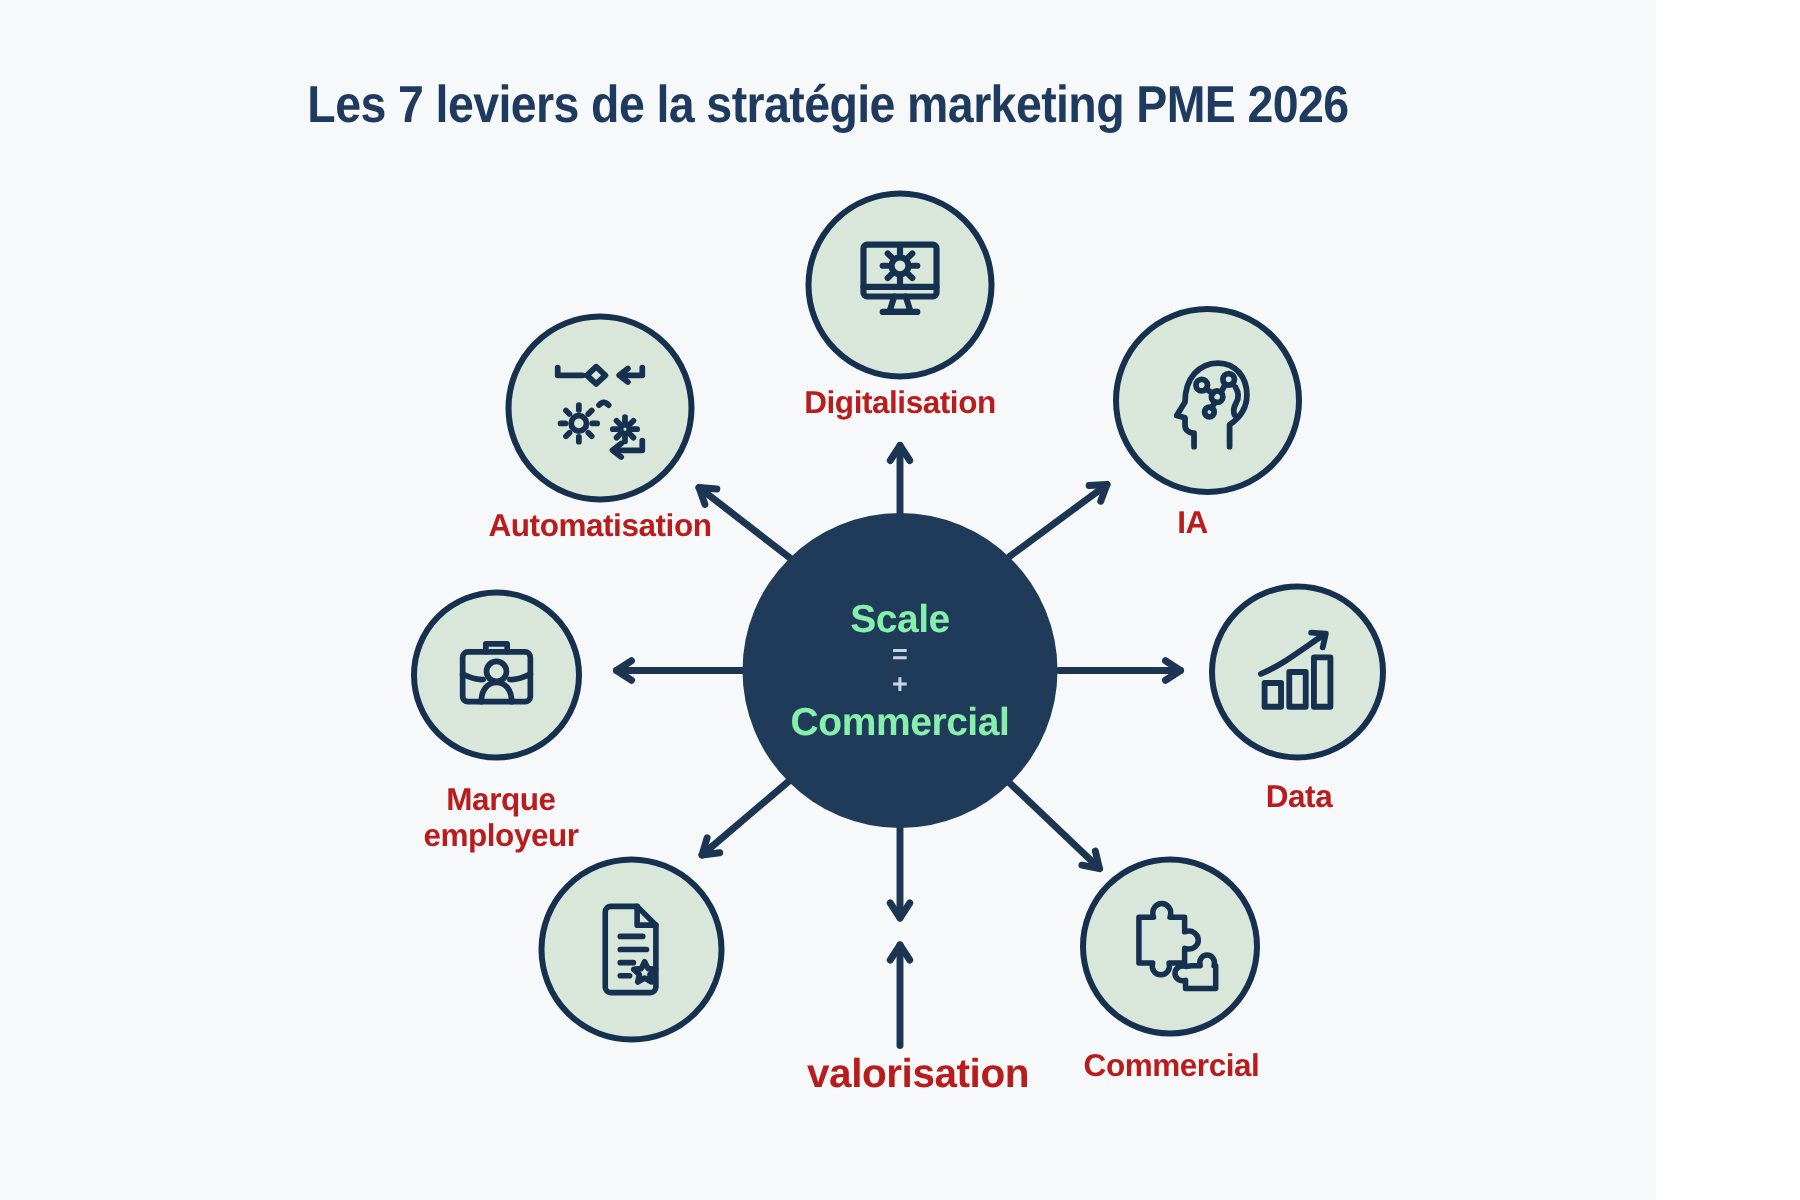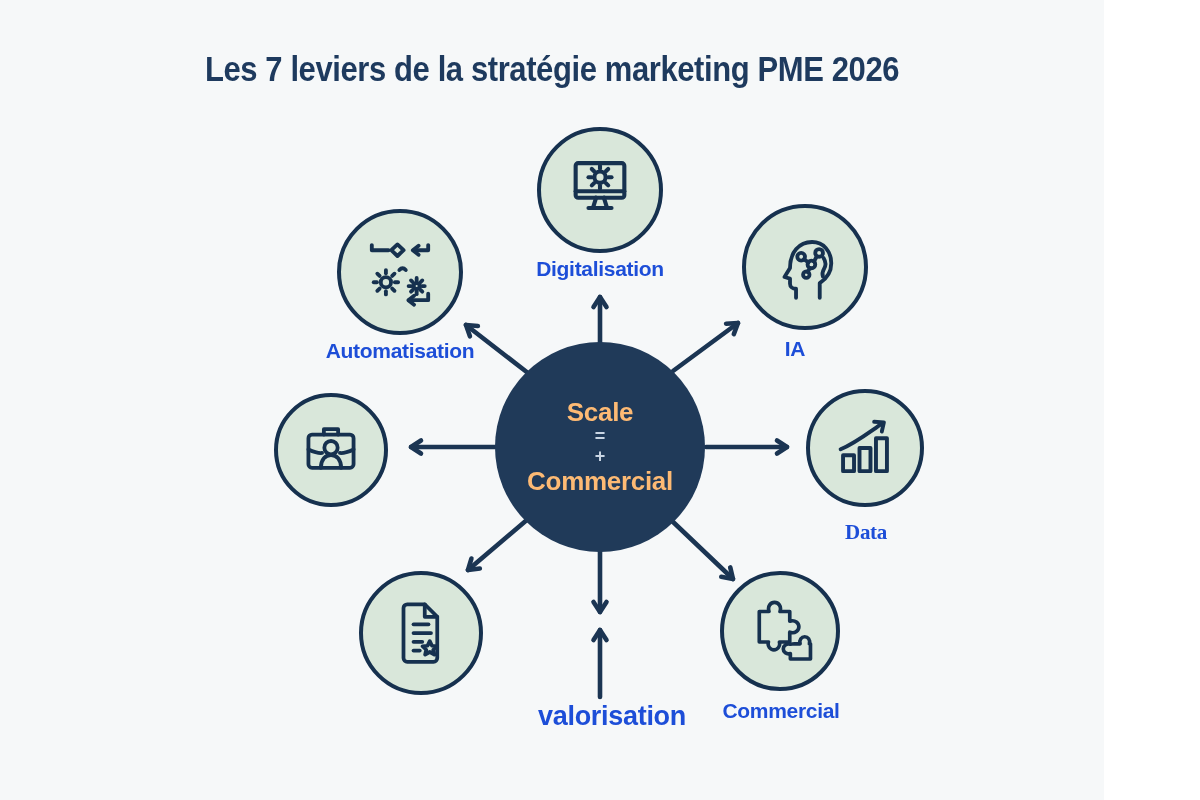--- a/index.html
+++ b/index.html
@@ -17,25 +17,25 @@
   .node{
     position:absolute;border-radius:50%;box-sizing:border-box;
     background:#d9e7da;border:4px solid #16314f;
     display:flex;align-items:center;justify-content:center;
   }
   .hub{
     position:absolute;left:495px;top:342px;width:210px;height:210px;border-radius:50%;
     background:#203a59;display:flex;flex-direction:column;align-items:center;justify-content:center;
     text-align:center;
   }
-  .hub .word{color:#fdba74;font-size:26px;font-weight:700;line-height:1.13;letter-spacing:-0.3px;}
+  .hub .word{color:#86efac;font-size:26px;font-weight:700;line-height:1.13;letter-spacing:-0.3px;}
   .hub .op{color:#c9d5e3;font-size:18px;font-weight:700;line-height:1.1;}
   .label{
     position:absolute;transform:translate(-50%,-50%);
-    color:#1d4ed8;font-weight:700;font-size:21px;letter-spacing:-0.3px;
+    color:#b91c1c;font-weight:700;font-size:21px;letter-spacing:-0.3px;
     white-space:nowrap;text-align:center;
   }
   .label.wrap{white-space:normal;width:160px;line-height:1.15;}
   .label.big{font-size:27px;}
   .icon-svg{display:block;stroke:#16314f;fill:none;stroke-linecap:round;stroke-linejoin:round;}
 </style>
 </head>
 <body>
 
 <div class="stage">
@@ -136,31 +136,32 @@
   <div class="node" style="left:274px;top:393px;width:114px;height:114px;">
     <svg class="icon-svg" width="76" height="76" viewBox="0 0 64 64" stroke-width="3.2">
       <path d="M26 19 v-4.5 h12 v4.5"></path>
       <rect x="13" y="19" width="38" height="28" rx="3"></rect>
       <path d="M13 31.5 q7.5 3.5 11.5 3"></path>
       <path d="M51 31.5 q-7.5 3.5 -11.5 3"></path>
       <circle cx="32" cy="30" r="5.6"></circle>
       <path d="M23.5 47 c0 -7 3.8 -10.8 8.5 -10.8 s8.5 3.8 8.5 10.8"></path>
     </svg>
   </div>
+  <div class="label wrap" style="left:334px;top:546px;">Marque employeur</div>
 
   <div class="node" style="left:806px;top:389px;width:118px;height:118px;">
     <svg class="icon-svg" width="78" height="78" viewBox="0 0 64 64" stroke-width="3.2">
       <rect x="14" y="38" width="9" height="13"></rect>
       <rect x="27.5" y="32" width="9" height="19"></rect>
       <rect x="41" y="24" width="9" height="27"></rect>
       <path d="M12 33 C24 28 34 20 46.5 11.5"></path>
       <path d="M39.5 10.5 L47.5 11 L45.8 18.5"></path>
     </svg>
   </div>
-  <div class="label" style="left:866px;top:532px;font-family:Liberation Serif, serif;">Data</div>
+  <div class="label" style="left:866px;top:532px;">Data</div>
 
   <div class="node" style="left:359px;top:571px;width:124px;height:124px;">
     <svg class="icon-svg" width="80" height="80" viewBox="0 0 64 64" stroke-width="3">
       <path d="M21 9 h14 l10 10 v33 a3 3 0 0 1 -3 3 h-21 a3 3 0 0 1 -3 -3 v-40 a3 3 0 0 1 3 -3 z"></path>
       <path d="M35 9 v10 h10"></path>
       <line x1="26" y1="25" x2="38" y2="25"></line>
       <line x1="26" y1="32" x2="40" y2="32"></line>
       <line x1="26" y1="39" x2="33" y2="39"></line>
       <line x1="26" y1="46" x2="31" y2="46"></line>
       <path d="M39 38.5 L40.8 42.2 L44.8 42.6 L41.8 45.4 L42.7 49.3 L39 47.2 L35.3 49.3 L36.2 45.4 L33.2 42.6 L37.2 42.2 Z"></path>

